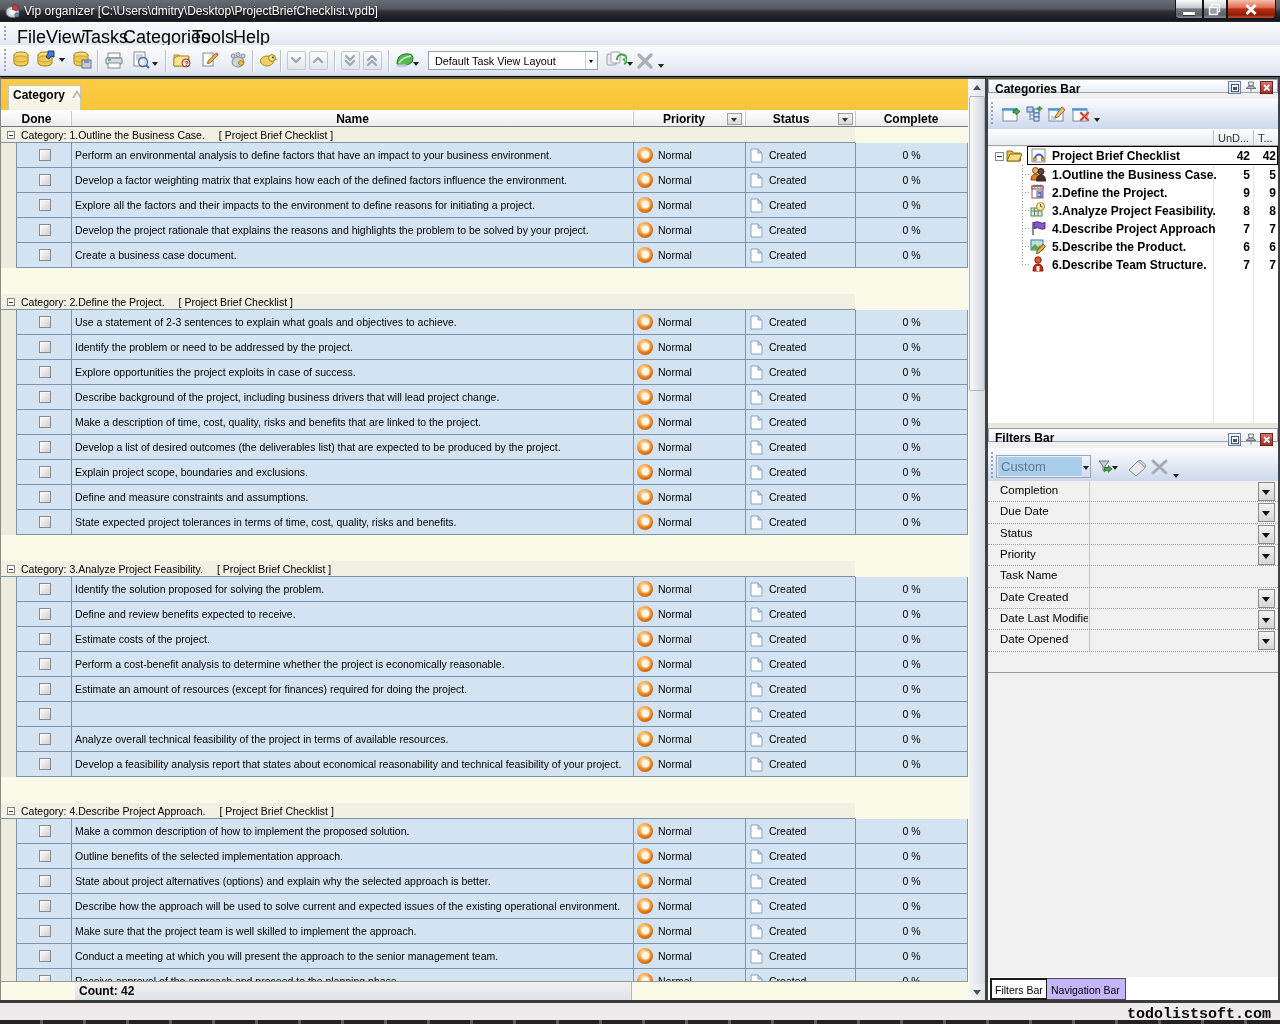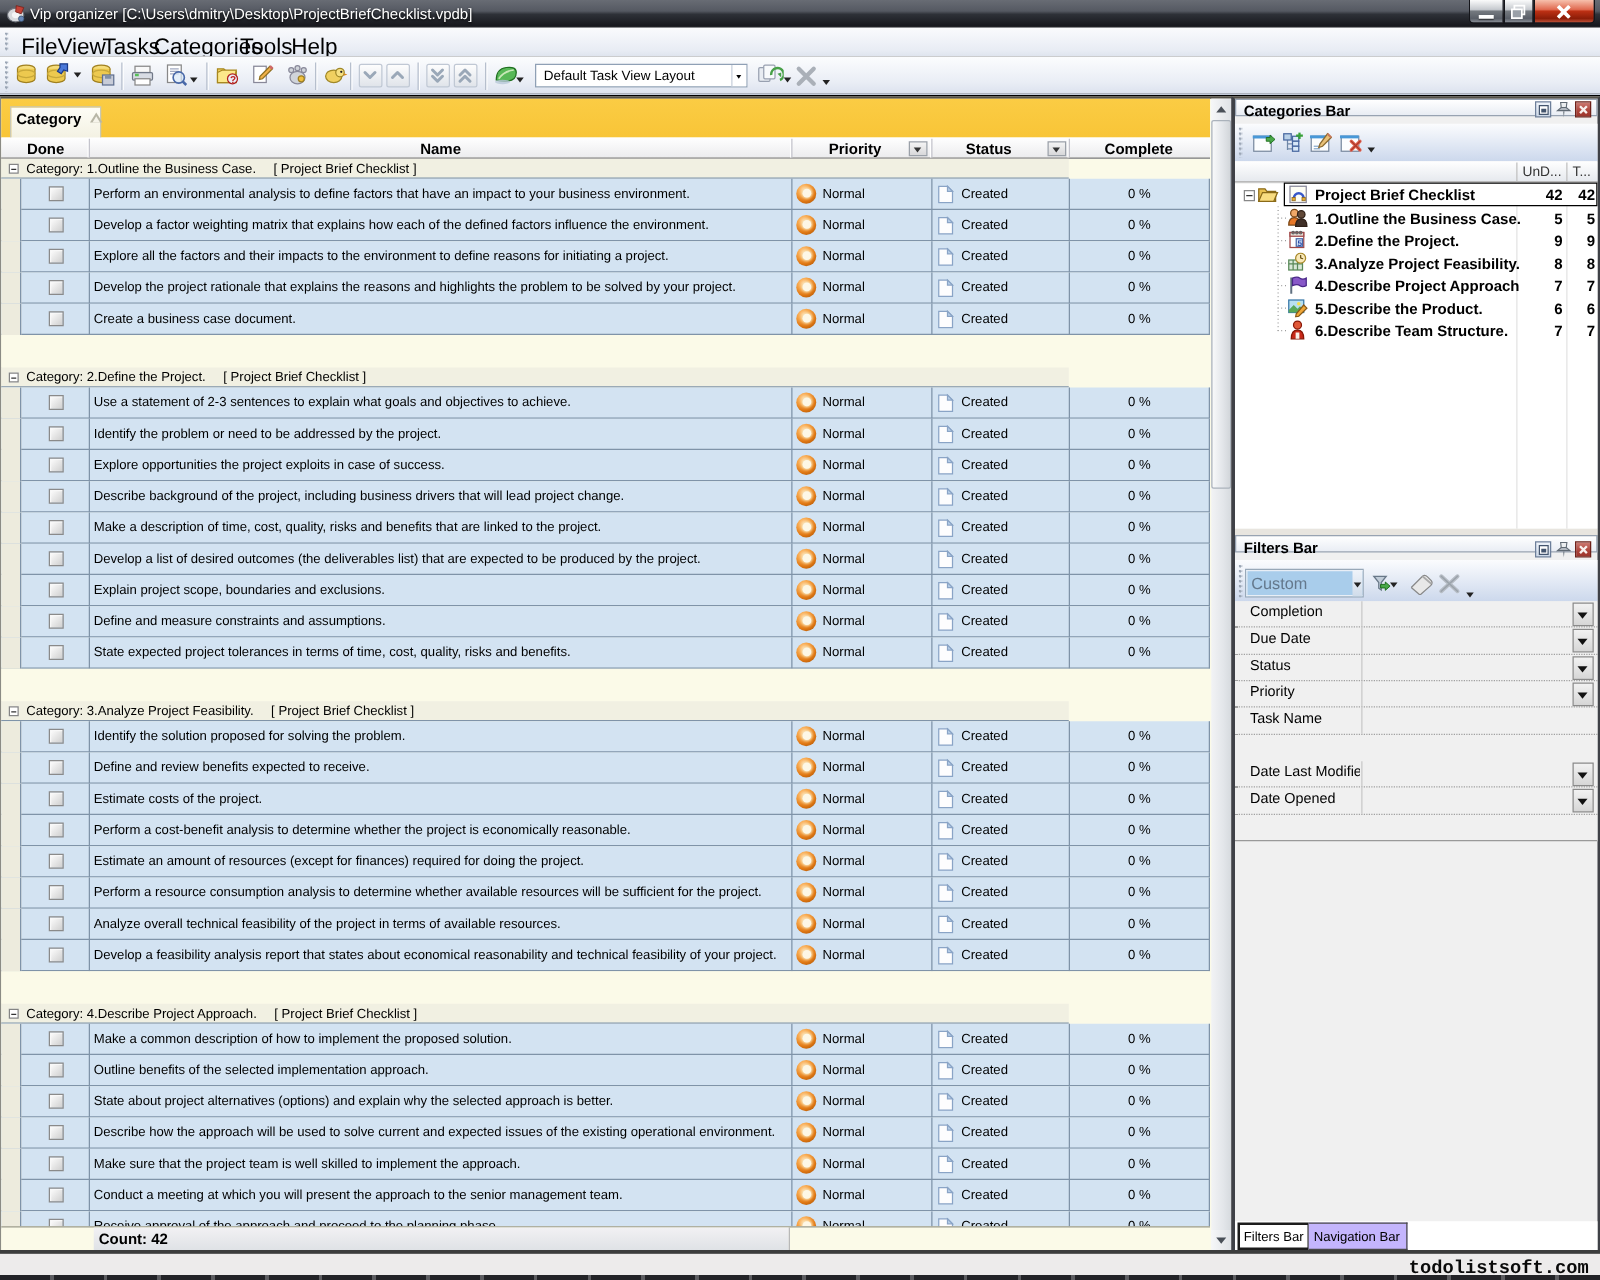--- a/index.html
+++ b/index.html
@@ -638,21 +638,20 @@
     <span class="cm">0 %</span>
   </div>
 <div class="abs task" style="top:702px;">
     <span class="ind"></span>
     <span class="c1"></span>
     <span class="c2"></span>
     <span class="c3"></span>
     <span class="c4"></span>
     <span class="c5"></span>
     <span class="cb"></span>
-    <span class="nm">Perform a resource consumption analysis to determine whether available resources will be sufficient for the project.</span>
     <span class="ball">
       <i></i>
     </span>
     <span class="pr">Normal</span>
     <svg style="position:absolute;left:749px;top:5px" width="14" height="15">
       <path d="M1 1 L8 1 L12 5 L12 14 L1 14 Z" fill="#fdfdfe" stroke="#8aa4c6"></path>
       <path d="M8 1 L8 5 L12 5 Z" fill="#b8d0ea" stroke="#8aa4c6"></path>
     </svg>
     <span class="st">Created</span>
     <span class="cm">0 %</span>
@@ -1049,20 +1048,27 @@
       <span class="fsep"></span>
       <span class="flabel">Priority</span>
       <span class="fbtn">
         <i></i>
       </span>
     </div>
 <div class="frow" style="top:85px;height:22px">
       <span class="fsep"></span>
       <span class="flabel">Task Name</span>
     </div>
+<div class="frow" style="top:107px;height:21px">
+      <span class="fsep"></span>
+      <span class="flabel">Date Created</span>
+      <span class="fbtn">
+        <i></i>
+      </span>
+    </div>
 <div class="frow" style="top:128px;height:21px">
       <span class="fsep"></span>
       <span class="flabel">Date Last Modifie</span>
       <span class="fbtn">
         <i></i>
       </span>
     </div>
 <div class="frow" style="top:149px;height:22px">
       <span class="fsep"></span>
       <span class="flabel">Date Opened</span>

